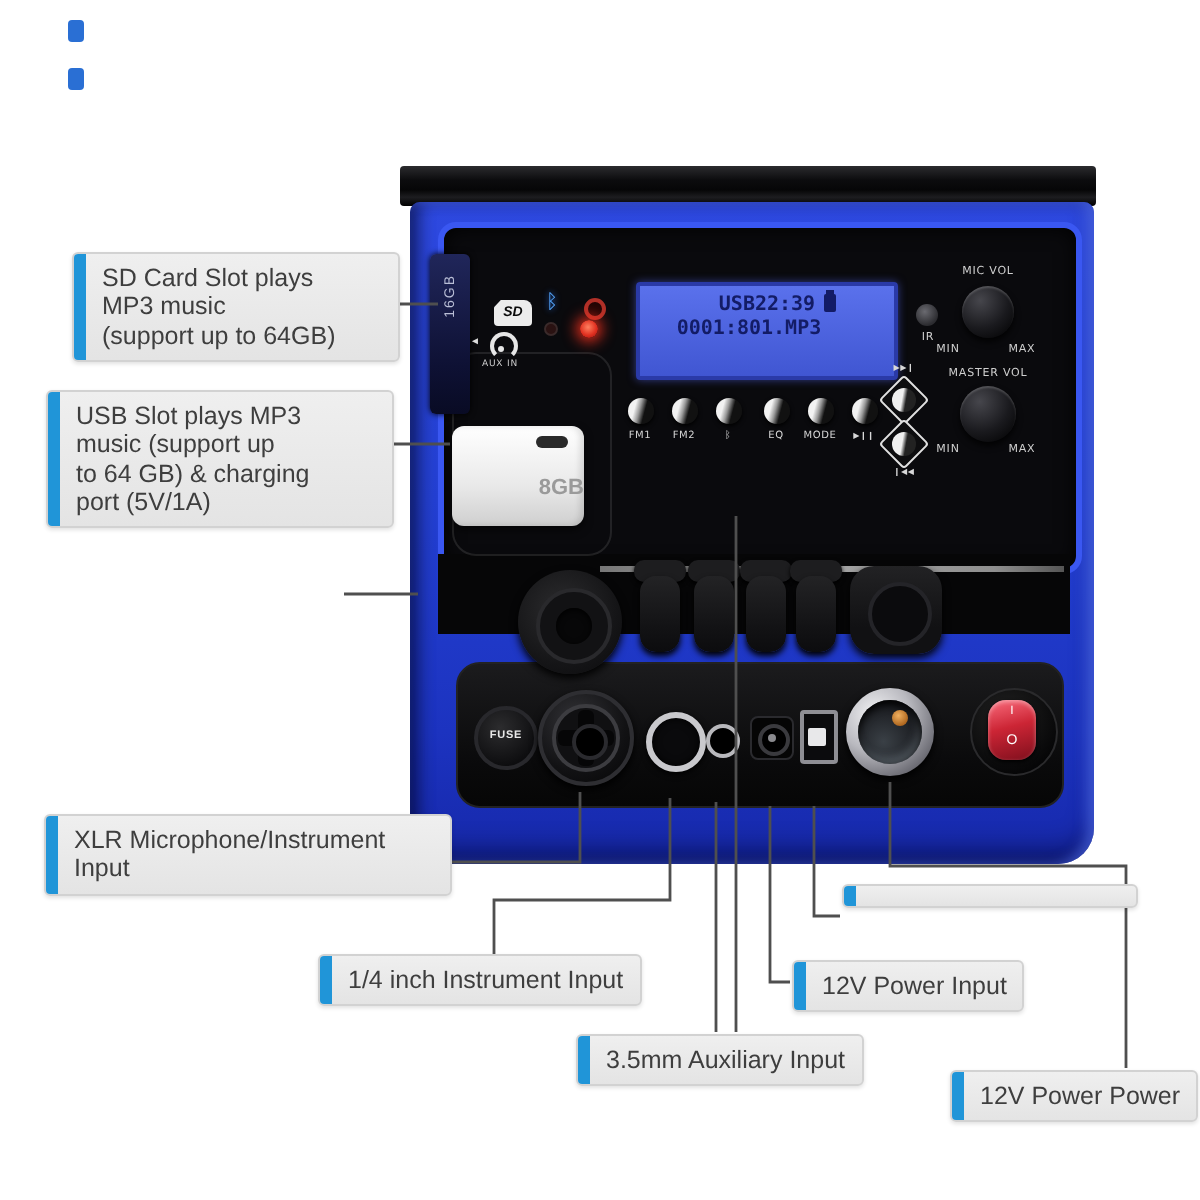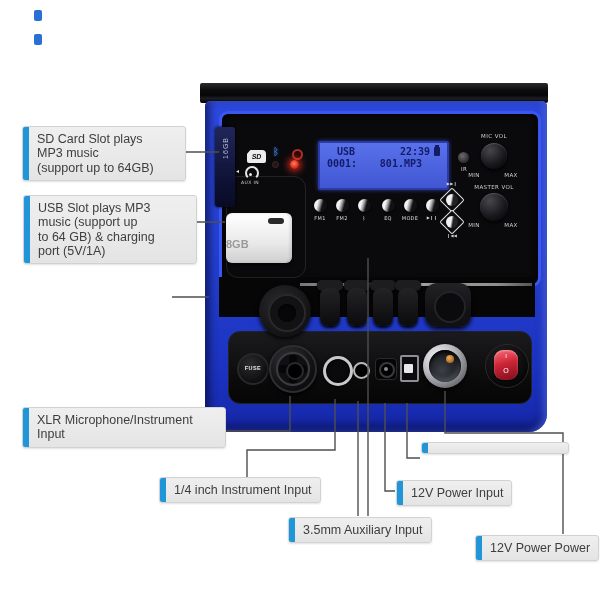--- a/index.html
+++ b/index.html
@@ -7,21 +7,21 @@
          font-family:"Liberation Sans",sans-serif;}
   .abs{position:absolute;}
 
   
   .callout{position:absolute;background:linear-gradient(180deg,#efefef,#e4e4e4);
     border:1px solid #d2d2d2;border-radius:3px;color:#3e3e3e;
     font-size:12.5px;line-height:1.14;padding:5px 8px 5px 14px;
     white-space:pre-line;box-shadow:0 1px 2px rgba(0,0,0,.12);z-index:10;}
   .callout .bar{position:absolute;left:0;top:0;bottom:0;width:6px;background:#2095d8;
     border-radius:2px 0 0 2px;}
-  #co-sd{left:22px;top:126px;width:140px;}
+  #co-sd{left:36px;top:126px;width:140px;}
   #co-usb{left:23px;top:195px;width:150px;}
   #co-storage{left:23px;top:261px;width:154px;}
   #co-xlr{left:22px;top:407px;width:180px;}
   #co-quarter{left:159px;top:477px;}
   #co-aux{left:288px;top:517px;}
   #co-usbcharge{left:421px;top:442px;width:124px;}
   #co-powerin{left:396px;top:480px;}
   #co-powerout{left:475px;top:535px;}
 
   
@@ -59,21 +59,21 @@
     border:1px solid #3a2a2a;z-index:4;}
   #led-ring{left:292px;top:149px;width:7px;height:7px;border-radius:50%;z-index:4;
     border:2px solid #b03028;background:#200505;}
   #led-glow{left:290px;top:160px;width:9px;height:9px;border-radius:50%;z-index:4;
     background:radial-gradient(circle at 45% 40%,#ff8060,#e03020 55%,#901010);
     box-shadow:0 0 7px 2px rgba(255,50,30,.85);}
   #lcd{left:318px;top:141px;width:127px;height:45px;z-index:4;border-radius:2px;
     background:linear-gradient(180deg,#5a71ec,#4056d2);border:2px solid #2a3aa8;
     box-shadow:0 0 4px rgba(90,110,255,.5);
     font-family:"DejaVu Sans Mono",monospace;font-weight:bold;color:#131c66;font-size:10px;}
-  .lcd-row{display:flex;justify-content:space-between;align-items:center;margin-top:3px;}
+  .lcd-row{display:flex;justify-content:center;align-items:center;margin-top:3px;}
   .lcd-row.r1{padding:0 7px 0 17px;}
   .lcd-row.r2{padding:0 25px 0 7px;margin-top:1px;}
   #battery{display:inline-block;width:6px;height:9px;background:#131c66;margin-left:4px;
     border-radius:1px;position:relative;top:1px;}
   #battery:before{content:"";position:absolute;left:1px;top:-2px;width:4px;height:2px;background:#131c66;}
   #ir-sensor{left:458px;top:152px;width:11px;height:11px;border-radius:50%;z-index:4;
     background:radial-gradient(circle at 40% 35%,#6a6a70,#2c2c30 70%);}
   .tiny{position:absolute;z-index:4;color:#cfcfcf;font-size:5.5px;letter-spacing:.4px;
     text-align:center;font-family:"DejaVu Sans",sans-serif;}
   .knob{position:absolute;border-radius:50%;z-index:4;
@@ -81,21 +81,21 @@
     box-shadow:0 2px 3px rgba(0,0,0,.8),inset 0 1px 1px rgba(255,255,255,.18);}
   #sub-panel{left:226px;top:176px;width:78px;height:100px;border:1px solid rgba(255,255,255,.10);
     border-radius:12px;z-index:3;}
   #aux-arc{left:245px;top:166px;width:10px;height:10px;border:2px solid #e6e6e6;border-radius:50%;
     border-bottom-color:transparent;z-index:4;}
   #aux-dot{left:249px;top:173px;width:3px;height:3px;border-radius:50%;background:#e6e6e6;z-index:5;}
   #aux-arrow{left:235px;top:168px;color:#ddd;font-size:5px;z-index:4;}
   #usb-drive{left:226px;top:213px;width:66px;height:50px;z-index:4;border-radius:6px;
     background:linear-gradient(180deg,#ffffff,#e9e9e9 60%,#cfcfcf);
     box-shadow:0 2px 4px rgba(0,0,0,.6),inset -2px 0 3px rgba(0,0,0,.12);
-    color:#9a9a9a;font-weight:bold;font-size:11px;text-align:left;line-height:62px;}
+    color:#9a9a9a;font-weight:bold;font-size:11px;text-align:right;line-height:62px;}
   #usb-drive i{position:absolute;right:8px;top:5px;width:16px;height:6px;border-radius:3px;
     background:#2a2a2a;font-style:normal;}
   .mini-knob{position:absolute;width:13px;height:13px;border-radius:50%;z-index:4;
     background:linear-gradient(105deg,#f2f2f2 28%,#9a9a9a 44%,#111 62%);
     box-shadow:0 1px 2px #000;}
   .btn-label{position:absolute;width:30px;text-align:center;z-index:4;color:#d8d8d8;
     font-size:5px;letter-spacing:.3px;font-family:"DejaVu Sans",sans-serif;}
   .diamond{position:absolute;width:16px;height:16px;border:1.6px solid #e0e0e0;background:#0d0d0f;
     transform:rotate(45deg);z-index:4;border-radius:2px;}
   .d-circle{position:absolute;width:12px;height:12px;border-radius:50%;z-index:5;

